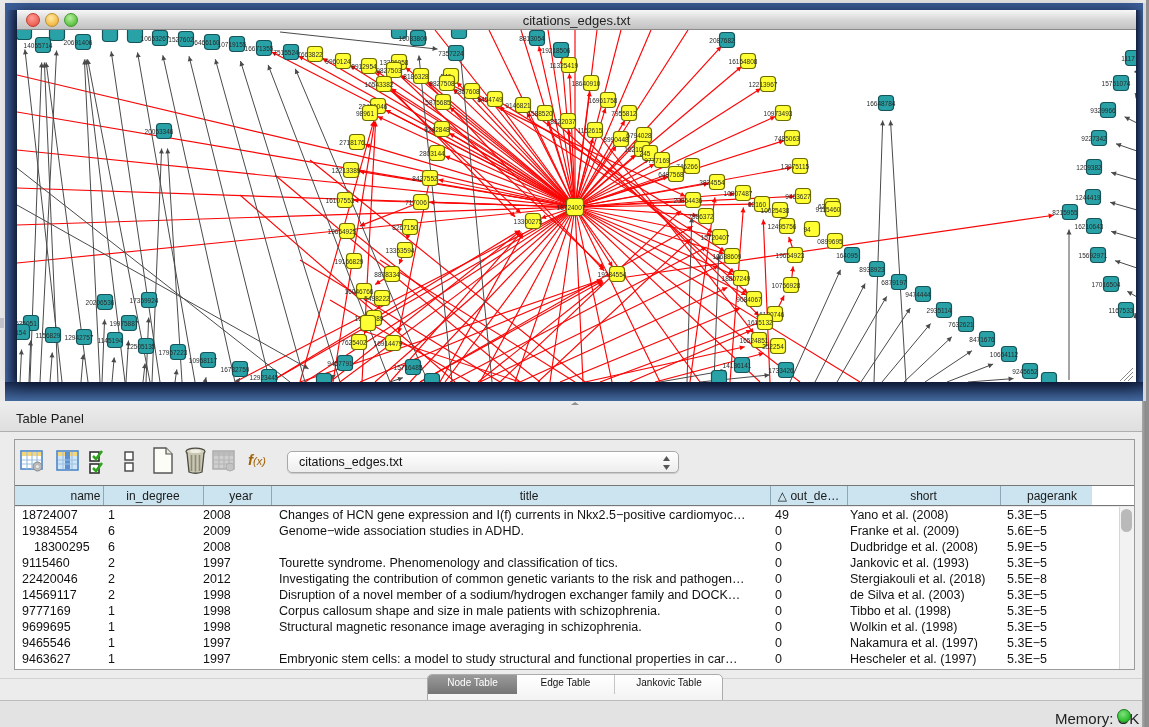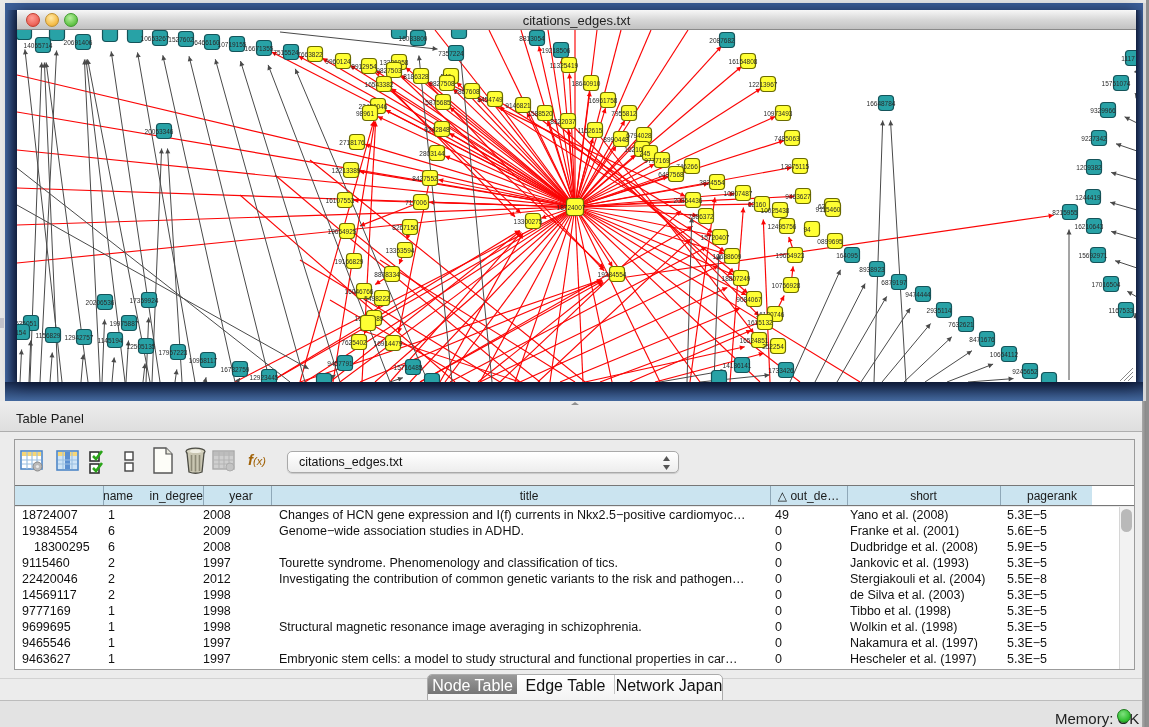--- a/index.html
+++ b/index.html
@@ -729,22 +729,22 @@
   <div class="abs" style="left:11px;top:3px;font-size:12.5px;color:#111">citations_edges.txt</div>
   <svg class="abs" style="right:7px;top:4px" width="9" height="14" viewBox="0 0 9 14">
     <path d="M4.5 0 L8 5 H1 Z" fill="#555"></path>
       <path d="M4.5 14 L8 9 H1 Z" fill="#555"></path>
   </svg>
 </div>
 
 <div class="abs" style="left:15px;top:485px;width:1119px;height:21px;background:#fff;border-top:1px solid #777;border-bottom:1px solid #777"></div>
 <div class="abs" style="left:15px;top:486px;width:1077px;height:19px;background:#cbe4f0"></div>
 <div class="abs" style="left:15px;top:486px;width:1077px;height:19px;font-size:12px;color:#1a1a1a">
-  <span class="abs" style="left:23px;width:95px;text-align:right;top:3px">name</span>
-  <span class="abs" style="left:88px;width:100px;text-align:right;top:3px">in_degree</span>
+  <span class="abs" style="left:23px;width:95px;text-align:center;top:3px">name</span>
+  <span class="abs" style="left:88px;width:100px;text-align:center;top:3px">in_degree</span>
   <span class="abs" style="left:190px;width:72px;text-align:center;top:3px">year</span>
   <span class="abs" style="left:264px;width:500px;text-align:center;top:3px">title</span>
   <span class="abs" style="left:755px;width:77px;text-align:center;top:3px">△ out_de…</span>
   <span class="abs" style="left:832px;width:153px;text-align:center;top:3px">short</span>
   <span class="abs" style="left:985px;width:104px;text-align:center;top:3px">pagerank</span>
 </div>
 <div class="abs" style="left:103px;top:486px;width:1px;height:19px;background:#8fa8b8"></div>
 <div class="abs" style="left:203px;top:486px;width:1px;height:19px;background:#8fa8b8"></div>
 <div class="abs" style="left:271px;top:486px;width:1px;height:19px;background:#8fa8b8"></div>
 <div class="abs" style="left:770px;top:486px;width:1px;height:19px;background:#8fa8b8"></div>
@@ -761,21 +761,21 @@
       <span style="left:760px">49</span>
       <span style="left:835px">Yano et al. (2008)</span>
       <span style="left:992px">5.3E−5</span>
     </div>
 <div class="row" style="top:16px">
 <span style="left:7px">19384554</span>
       <span style="left:93px">6</span>
       <span style="left:188px">2009</span>
       <span style="left:264px">Genome−wide association studies in ADHD.</span>
       <span style="left:760px">0</span>
-      <span style="left:835px">Franke et al. (2001)</span>
+      <span style="left:835px">Franke et al. (2009)</span>
       <span style="left:992px">5.6E−5</span>
     </div>
 <div class="row" style="top:32px">
 <span style="left:19px">18300295</span>
       <span style="left:93px">6</span>
       <span style="left:188px">2008</span>
       <span style="left:760px">0</span>
       <span style="left:835px">Dudbridge et al. (2008)</span>
       <span style="left:992px">5.9E−5</span>
     </div>
@@ -787,35 +787,37 @@
       <span style="left:760px">0</span>
       <span style="left:835px">Jankovic et al. (1993)</span>
       <span style="left:992px">5.3E−5</span>
     </div>
 <div class="row" style="top:64px">
 <span style="left:7px">22420046</span>
       <span style="left:93px">2</span>
       <span style="left:188px">2012</span>
       <span style="left:264px">Investigating the contribution of common genetic variants to the risk and pathogen…</span>
       <span style="left:760px">0</span>
-      <span style="left:835px">Stergiakouli et al. (2004)</span>
+      <span style="left:835px">Stergiakouli et al. (2018)</span>
       <span style="left:992px">5.5E−8</span>
     </div>
 <div class="row" style="top:80px">
 <span style="left:7px">14569117</span>
       <span style="left:93px">2</span>
       <span style="left:188px">1998</span>
+      <span style="left:264px">Disruption of a novel member of a sodium/hydrogen exchanger family and DOCK…</span>
       <span style="left:760px">0</span>
       <span style="left:835px">de Silva et al. (2003)</span>
       <span style="left:992px">5.3E−5</span>
     </div>
 <div class="row" style="top:96px">
 <span style="left:7px">9777169</span>
       <span style="left:93px">1</span>
       <span style="left:188px">1998</span>
+      <span style="left:264px">Corpus callosum shape and size in male patients with schizophrenia.</span>
       <span style="left:760px">0</span>
       <span style="left:835px">Tibbo et al. (1998)</span>
       <span style="left:992px">5.3E−5</span>
     </div>
 <div class="row" style="top:112px">
 <span style="left:7px">9699695</span>
       <span style="left:93px">1</span>
       <span style="left:188px">1998</span>
       <span style="left:264px">Structural magnetic resonance image averaging in schizophrenia.</span>
       <span style="left:760px">0</span>
@@ -838,24 +840,24 @@
       <span style="left:760px">0</span>
       <span style="left:835px">Hescheler et al. (1997)</span>
       <span style="left:992px">5.3E−5</span>
     </div>
 </div>
 
 <div class="abs" style="left:1119px;top:507px;width:15px;height:162px;background:#f2f2f2;border-left:1px solid #d6d6d6"></div>
 <div class="abs" style="left:1121px;top:509px;width:11px;height:23px;background:#b9b9b9;border-radius:6px"></div>
 
 <div class="abs" style="left:0;top:678px;width:1142px;height:1px;background:#d2d2d2"></div>
-<div class="abs" style="left:427px;top:674px;width:296px;height:34px;border:1px solid #ababab;border-radius:5px;background:linear-gradient(180deg,#fff,#efefef);font-size:16px;overflow:hidden">
+<div class="abs" style="left:427px;top:674px;width:296px;height:34px;border:1px solid #ababab;border-radius:5px;background:linear-gradient(180deg,#fff,#efefef);font-size:10px;overflow:hidden">
   <div class="abs" style="left:0;top:0;width:89px;height:19px;background:linear-gradient(180deg,#9a9a9a,#757575);color:#fff;text-align:center;padding-top:2px">Node Table</div>
   <div class="abs" style="left:89px;top:0;width:98px;height:19px;color:#111;text-align:center;padding-top:2px;border-right:1px solid #c5c5c5">Edge Table</div>
-  <div class="abs" style="left:187px;top:0;width:108px;height:19px;color:#111;text-align:center;padding-top:2px">Network Japan</div>
+  <div class="abs" style="left:187px;top:0;width:108px;height:19px;color:#111;text-align:center;padding-top:2px">Jankovic Table</div>
 </div>
 
 <div class="abs" style="left:0;top:700px;width:1149px;height:27px;background:#e3e3e3;border-top:1px solid #bcbcbc"></div>
 <div class="abs" style="left:1055px;top:710px;font-size:15px;color:#222">Memory: OK</div>
 <div class="abs" style="left:1117px;top:709px;width:14px;height:14px;border-radius:50%;background:radial-gradient(circle at 5px 4px,#7fe07f,#35c135 60%,#1f9a1f);border:1px solid #1c7a1c"></div>
 
 <div class="abs" style="left:1143px;top:3px;width:6px;height:398px;background:#d8d8d8"></div>
 <div class="abs" style="left:1142px;top:401px;width:7px;height:326px;background:linear-gradient(90deg,#a8a8a8,#6f6f6f)"></div>
 <div class="abs" style="left:1146px;top:0px;width:3px;height:727px;background:#8f8f8f"></div>
 <div class="abs" style="left:571px;top:402px;width:0;height:0;border-left:4px solid transparent;border-right:4px solid transparent;border-bottom:3px solid #909090"></div>

